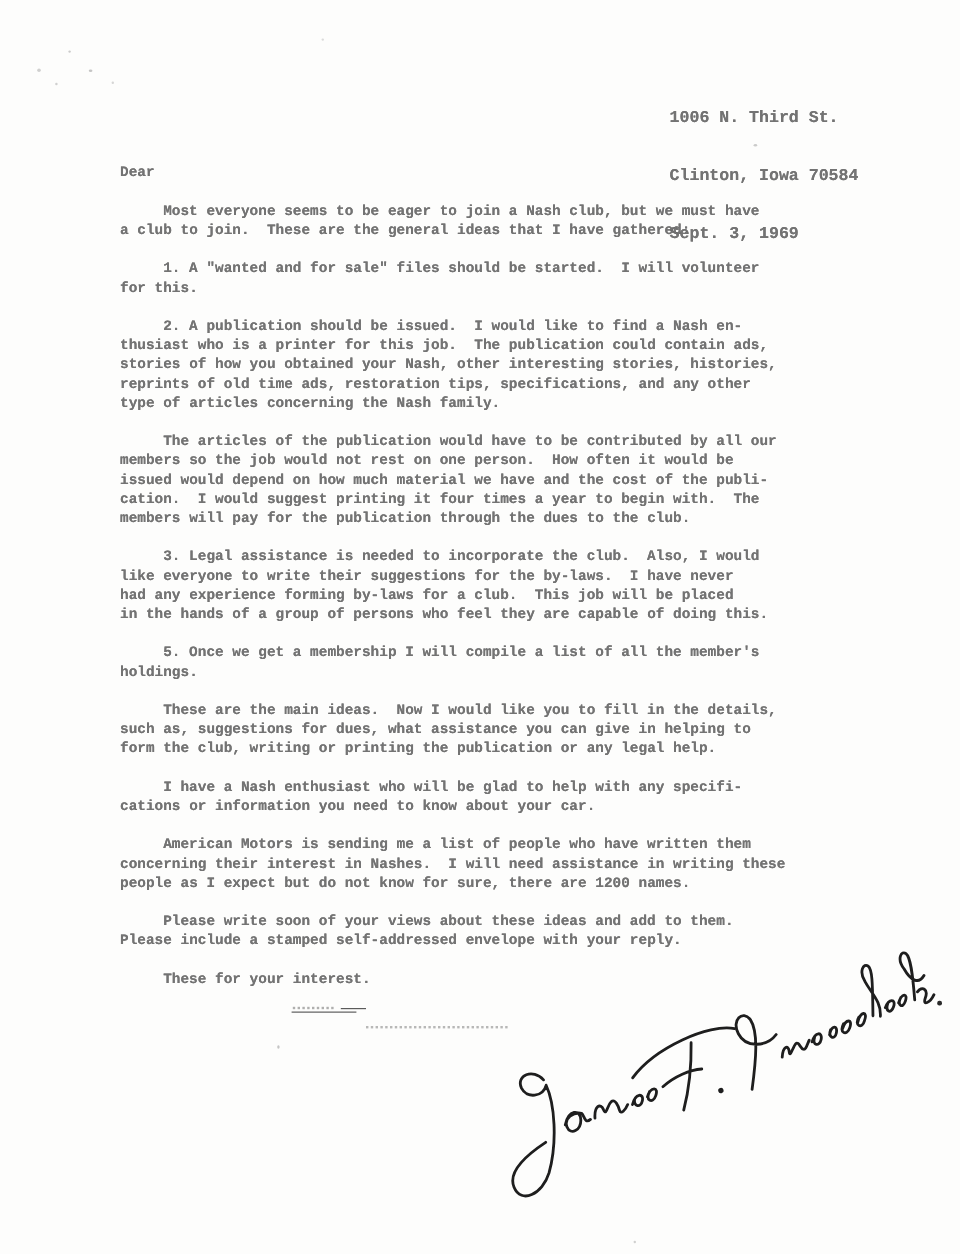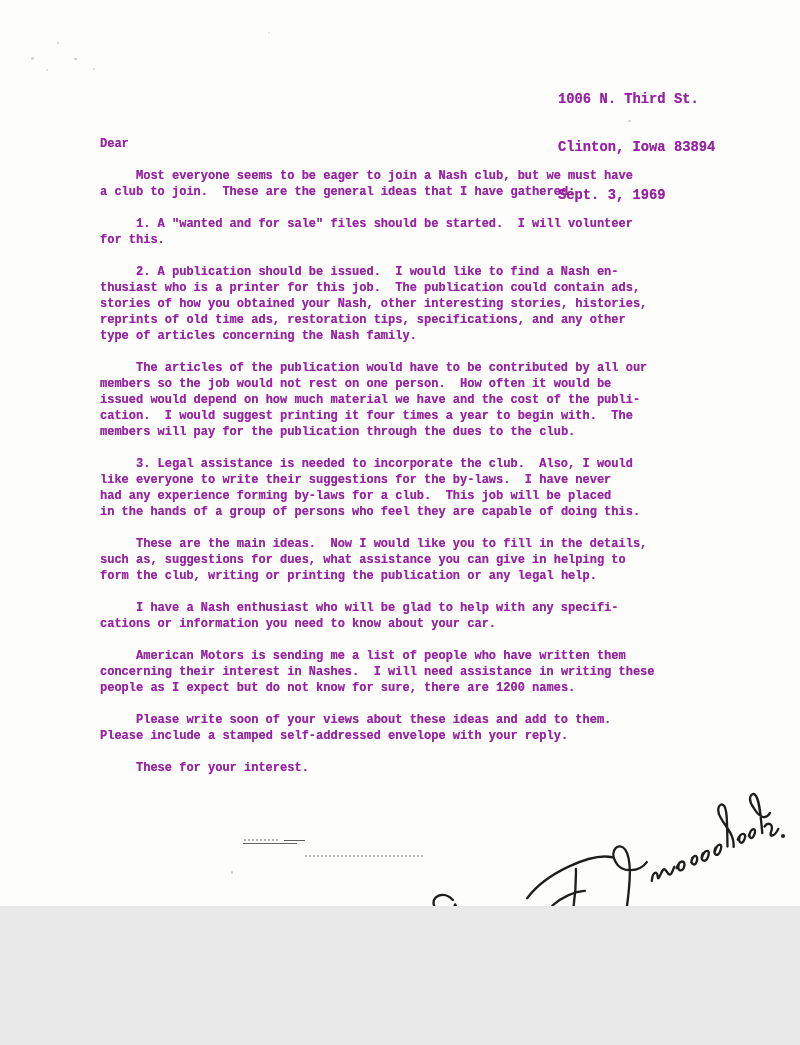--- a/index.html
+++ b/index.html
@@ -1,25 +1,25 @@
 <!DOCTYPE html>
 <html><head>
 <meta charset="utf-8">
 <title>Typed letter — Nash club, Sept. 3, 1969</title>
 <style>
   html,body{margin:0;padding:0;background:#e9e9e9;}
   .page{
     position:relative;
-    width:800px;height:906px;
+    width:800px;height:1045px;
     margin:0 auto;
     background:#fdfdfc;
     overflow:hidden;
     font-family:"Liberation Mono","DejaVu Sans Mono",monospace;
     font-weight:700;
-    color:#a21caf;
+    color:#737373;
     text-shadow:0 0 .5px rgba(40,40,40,.6);
   }
   .address{
     position:absolute;left:558px;top:60px;
     font-size:13.8px;line-height:16px;white-space:pre;
   }
   .body{
     position:absolute;left:100px;top:136px;width:662px;
     font-size:12px;line-height:16px;
   }
@@ -44,21 +44,21 @@
     background:#2a2a2a;border-radius:50%;
   }
 </style>
 </head>
 <body>
 
 <div class="page">
 
   <div class="address">
     <div>1006 N. Third St.</div>
-    <div>Clinton, Iowa 83894</div>
+    <div>Clinton, Iowa 70584</div>
     <div>Sept. 3, 1969</div>
   </div>
 
   <div class="body">
     <div class="salutation">Dear</div>
     <div class="para">Most everyone seems to be eager to join a Nash club, but we must have
 a club to join.  These are the general ideas that I have gathered:</div>
     <div class="para">1. A "wanted and for sale" files should be started.  I will volunteer
 for this.</div>
     <div class="para">2. A publication should be issued.  I would like to find a Nash en-
@@ -68,20 +68,22 @@
 type of articles concerning the Nash family.</div>
     <div class="para">The articles of the publication would have to be contributed by all our
 members so the job would not rest on one person.  How often it would be
 issued would depend on how much material we have and the cost of the publi-
 cation.  I would suggest printing it four times a year to begin with.  The
 members will pay for the publication through the dues to the club.</div>
     <div class="para">3. Legal assistance is needed to incorporate the club.  Also, I would
 like everyone to write their suggestions for the by-laws.  I have never
 had any experience forming by-laws for a club.  This job will be placed
 in the hands of a group of persons who feel they are capable of doing this.</div>
+    <div class="para">5. Once we get a membership I will compile a list of all the member's
+holdings.</div>
     <div class="para">These are the main ideas.  Now I would like you to fill in the details,
 such as, suggestions for dues, what assistance you can give in helping to
 form the club, writing or printing the publication or any legal help.</div>
     <div class="para">I have a Nash enthusiast who will be glad to help with any specifi-
 cations or information you need to know about your car.</div>
     <div class="para">American Motors is sending me a list of people who have written them
 concerning their interest in Nashes.  I will need assistance in writing these
 people as I expect but do not know for sure, there are 1200 names.</div>
     <div class="para">Please write soon of your views about these ideas and add to them.
 Please include a stamped self-addressed envelope with your reply.</div>

